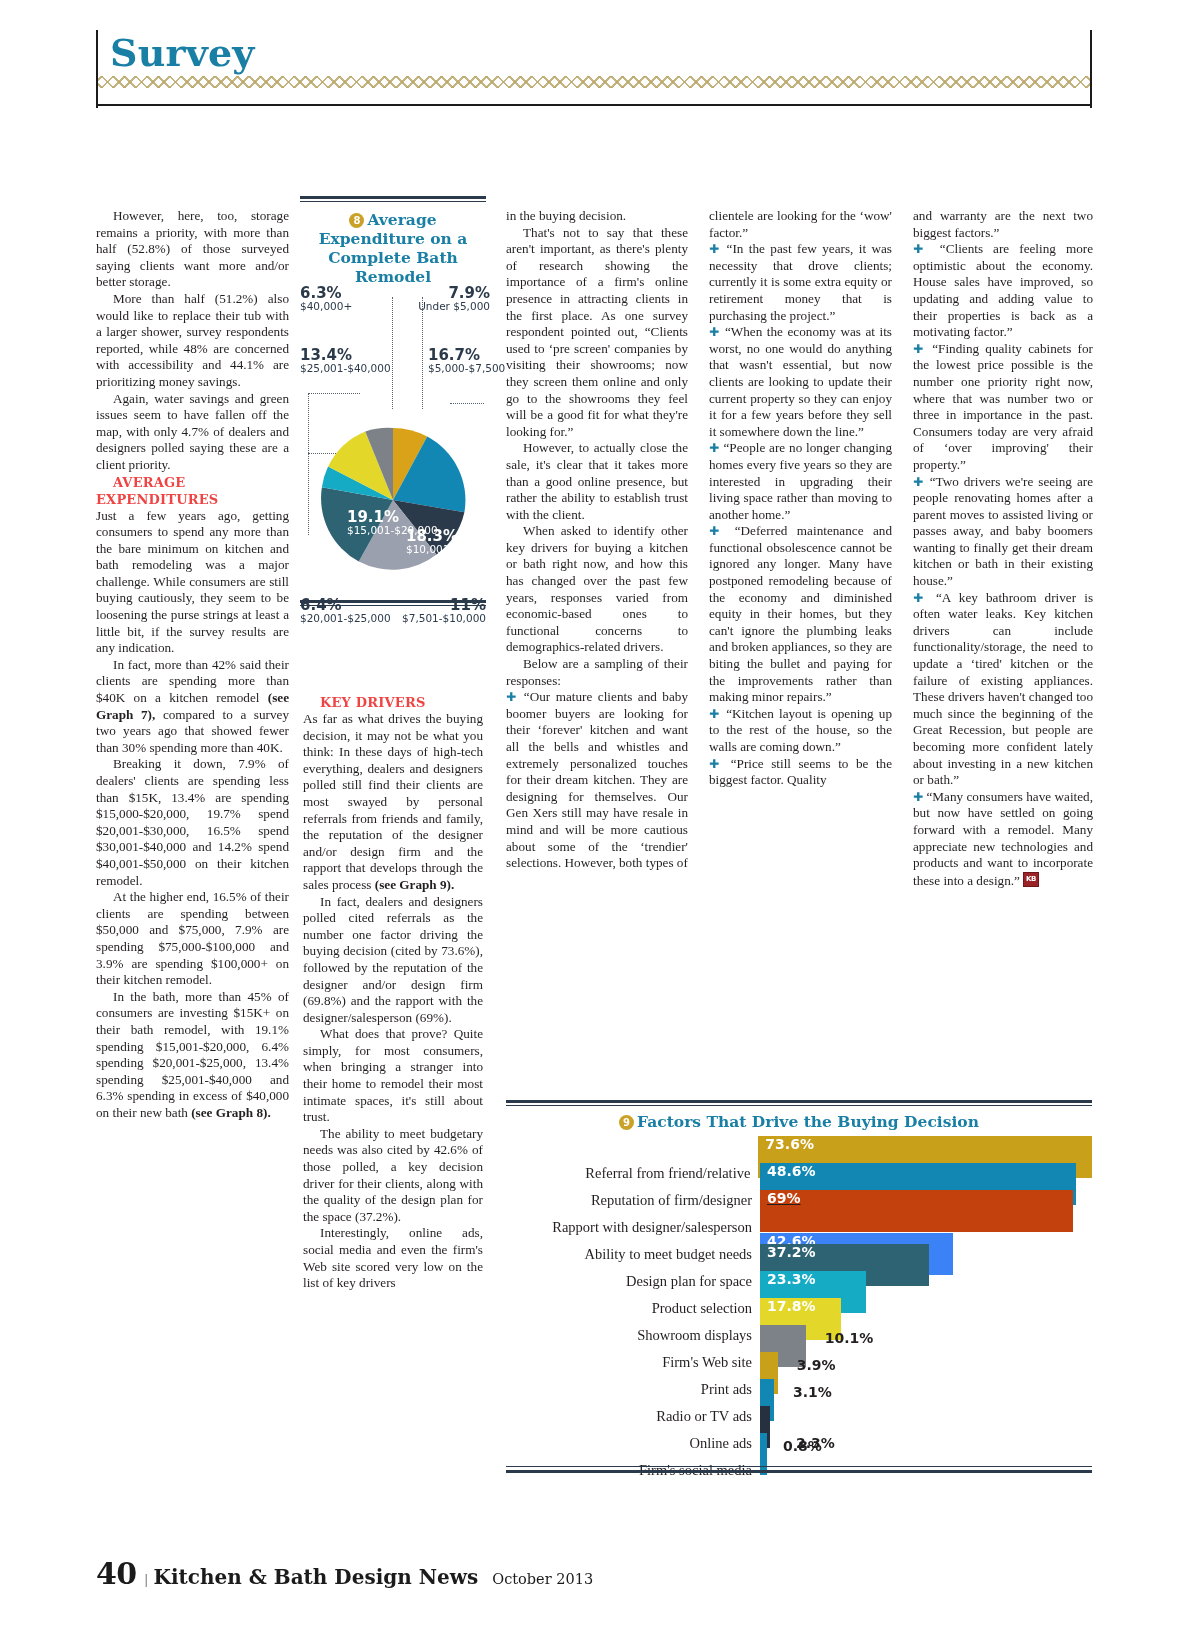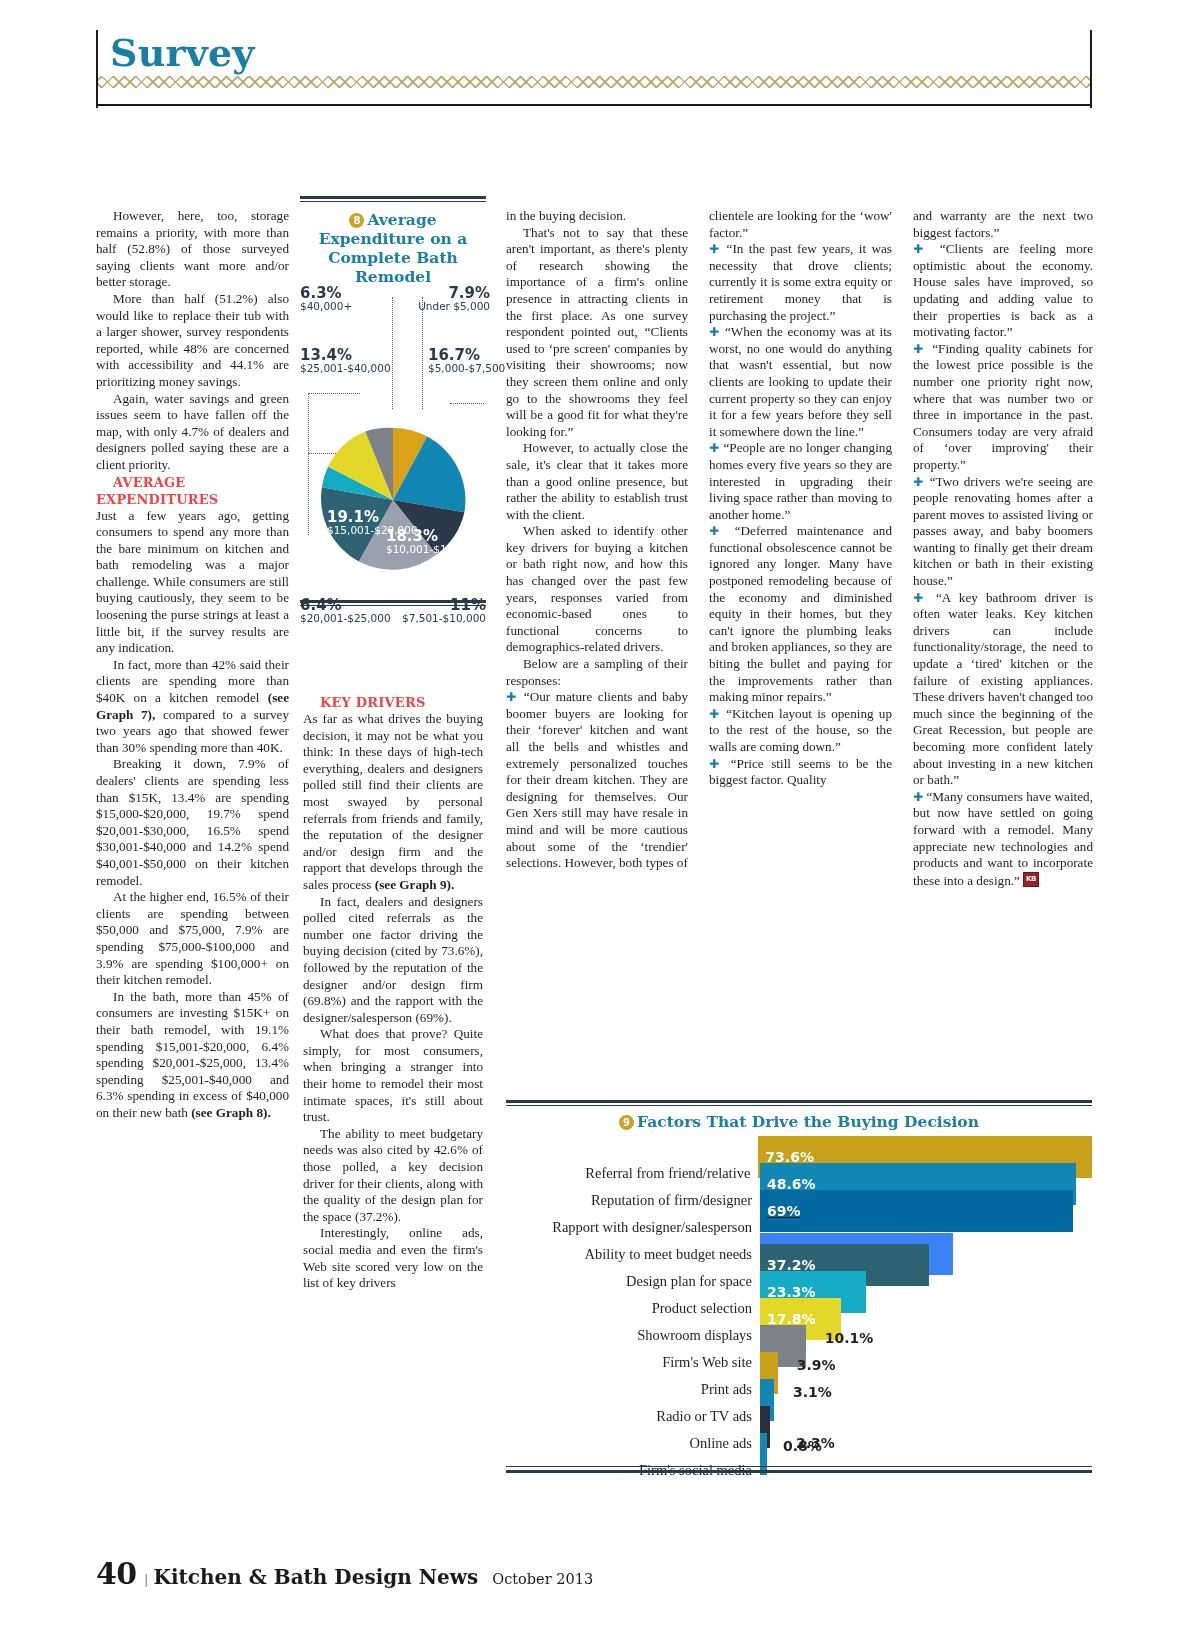--- a/index.html
+++ b/index.html
@@ -121,21 +121,21 @@
   .pl {
     position:absolute;
     font-family:"DejaVu Sans", sans-serif;
     color:#2b3a4a;
     font-size:10.5px;
     line-height:11.5px;
     white-space:nowrap;
   }
   .pl .pct { font-size:15px; font-weight:bold; display:block; line-height:16px; }
   .pl.r { text-align:right; }
-  .pl.inpie { color:#ffffff; }
+  .pl.inpie { color:#ffffff;margin-left:20px; }
   .pl.inpie .pct { color:#ffffff; }
 
   .lead { position:absolute; border-left:1.5px dotted #55606b; }
   .leadh { position:absolute; border-top:1.5px dotted #55606b; }
 
   
   .bar-box { position:absolute; left:506px; top:1100px; width:586px; }
   .bar-rule-a { width:586px; height:3px; background:#2b3a4a; }
   .bar-rule-b { width:586px; height:1px; background:#2b3a4a; margin-top:2px; }
   .bar-rule-bot-a { position:absolute; left:506px; top:1466px; width:586px; height:1px; background:#2b3a4a; }
@@ -143,21 +143,21 @@
 
   .bars { position:absolute; left:506px; top:1136px; width:586px; }
   .bar-row { display:flex; align-items:center; height:26px; margin-bottom:1px; }
   .bar-label {
     width:246px; text-align:right; padding-right:8px;
     font-family:"Liberation Serif", serif;
     font-size:14.5px; color:#231f20; white-space:nowrap;margin-top:48px;
   }
   .bar-track { position:relative; height:26px; flex:1; }
   .bar-fill {
-    height:42px; display:flex; align-items:center;
+    height:42px; display:flex; 
     box-sizing:border-box; padding-left:7px;
   }
   .bar-val {
     font-family:"DejaVu Sans", sans-serif;
     font-weight:bold; font-size:14px; color:#ffffff; white-space:nowrap;
   }
   .bar-val.out {
     color:#231f20; position:absolute; top:0; height:26px;
     display:flex; align-items:center; padding-left:19px;
   }
@@ -339,21 +339,21 @@
         <div class="bar-label">Reputation of firm/designer</div>
         <div class="bar-track">
           <div class="bar-fill" style="width: 316.427px; background: rgb(18, 135, 179);">
             <span class="bar-val">48.6%</span>
           </div>
         </div>
       </div>
       <div class="bar-row">
         <div class="bar-label">Rapport with designer/salesperson</div>
         <div class="bar-track">
-          <div class="bar-fill" style="width: 312.8px; background: #0369a1; text-decoration: underline;">
+          <div class="bar-fill" style="width: 312.8px; background: #c2410c; text-decoration: underline;">
             <span class="bar-val">69%</span>
           </div>
         </div>
       </div>
       <div class="bar-row">
         <div class="bar-label">Ability to meet budget needs</div>
         <div class="bar-track">
           <div class="bar-fill" style="width: 193.12px; background: #3b82f6; margin-top: 16px;">
             <span class="bar-val">42.6%</span>
           </div>

